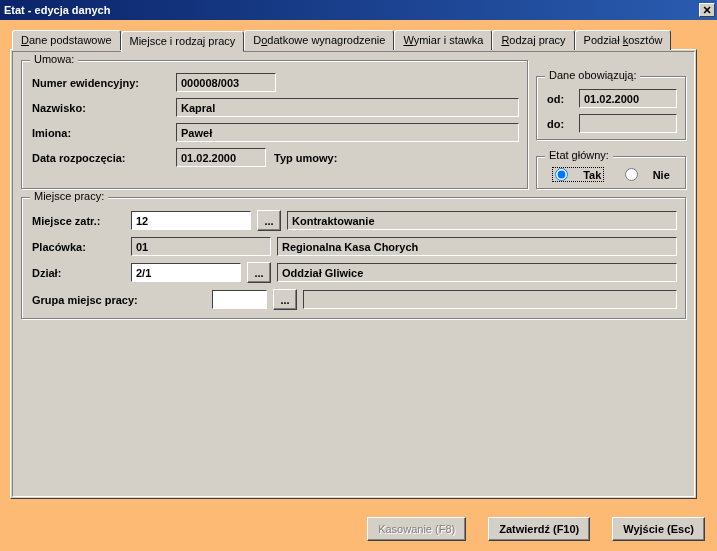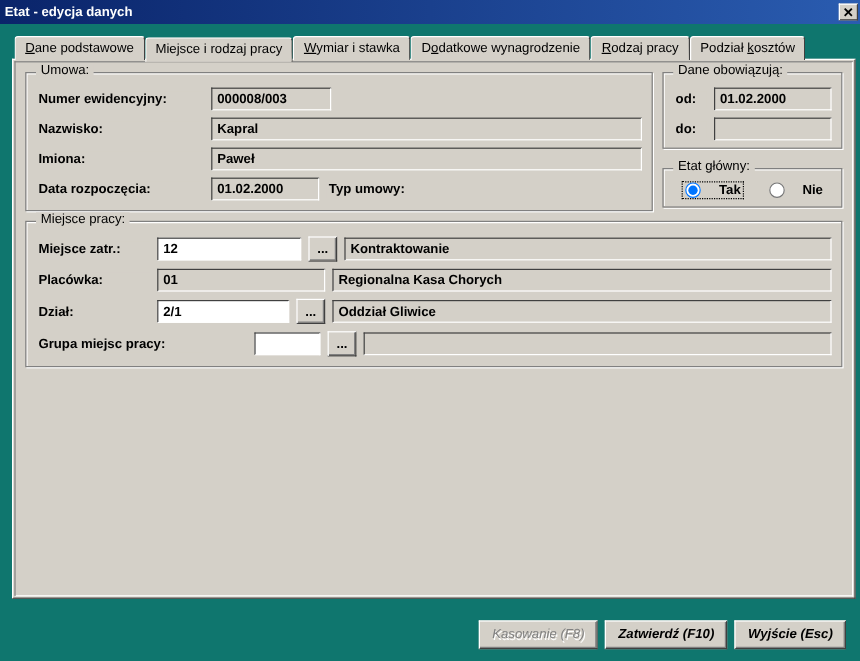--- a/index.html
+++ b/index.html
@@ -1,60 +1,60 @@
 <!DOCTYPE html>
 <html><head>
 <meta charset="utf-8">
 <style>
 * { box-sizing: border-box; margin: 0; padding: 0; font-family: Tahoma, Arial, sans-serif; font-size: 11px; }
 body { background: #d4d0c8; width: 717px; height: 551px; overflow: hidden; }
 .titlebar { background: linear-gradient(to right, #0a246a, #2a5cb0); color: #fff; height: 20px; display: flex; align-items: center; justify-content: space-between; padding: 0 2px 0 4px; font-weight: bold; }
 .titlebar .close { width: 16px; height: 14px; background: #d4d0c8; border: 1px solid #fff; border-right-color: #404040; border-bottom-color: #404040; display: flex; align-items: center; justify-content: center; color: #000; font-family: Arial; font-size: 10px; font-weight: bold; cursor: default; }
-.window-body { padding: 10px 4px 6px 10px; background: #0f766e; height: calc(551px - 20px); position: relative; }
+.window-body { padding: 10px 20px 6px 10px; background: #fdba74; height: calc(551px - 20px); position: relative; }
 .tabs { display: flex; border-bottom: none; margin-bottom: -1px; position: relative; z-index: 2; padding-left: 2px; }
 .tab { padding: 3px 8px; border: 1px solid #808080; border-bottom: none; background: #d4d0c8; border-top-left-radius: 3px; border-top-right-radius: 3px; margin-right: 0; border-left: 1px solid #fff; border-top: 1px solid #fff; border-right: 1px solid #404040; position: relative; cursor: default; }
 .tab.active { background: #d4d0c8; z-index: 3; padding-bottom: 4px; top: 1px; border-bottom: 1px solid #d4d0c8; margin-bottom: -1px; }
 .tab .ul { text-decoration: underline; }
 .tab-panel { border: 1px solid #fff; border-right-color: #404040; border-bottom-color: #404040; padding: 10px; height: 450px; position: relative; background: #d4d0c8; }
 .groupbox { border: 1px solid #808080; box-shadow: inset 1px 1px 0 #fff, 1px 1px 0 #fff; position: relative; padding: 12px 8px 8px 8px; margin-bottom: 8px; }
 .groupbox .legend { position: absolute; top: -8px; left: 8px; background: #d4d0c8; padding: 0 4px; font-weight: normal; }
 .row { display: flex; align-items: center; margin-bottom: 6px; gap: 6px; }
 .lbl { background: #d4d0c8; padding: 1px 2px; font-weight: bold; white-space: nowrap; }
 .field-read { background: #d4d0c8; border: 1px solid #808080; border-top-color: #404040; border-left-color: #404040; border-right-color: #fff; border-bottom-color: #fff; padding: 2px 4px; height: 19px; display: inline-flex; align-items: center; font-weight: bold; }
 .field-edit { background: #fff; border: 1px solid #808080; border-top-color: #404040; border-left-color: #404040; border-right-color: #fff; border-bottom-color: #fff; padding: 2px 4px; height: 19px; display: inline-flex; align-items: center; font-weight: bold; }
 .btn { background: #d4d0c8; border: 1px solid #fff; border-right-color: #404040; border-bottom-color: #404040; box-shadow: inset -1px -1px 0 #808080; padding: 2px 8px; height: 21px; cursor: default; display: inline-flex; align-items: center; justify-content: center; font-weight: normal; }
 .btn.small { width: 24px; padding: 0; font-weight: bold; }
 .btn.disabled { color: #808080; text-shadow: 1px 1px 0 #fff; }
 .top-row { display: flex; gap: 8px; }
 .umowa-box { flex: 1; }
-.side-col { width: 150px; display: flex; flex-direction: column; gap: 8px; }
+.side-col { width: 150px; display: flex; flex-direction: column; gap: 8px; margin-top: 16px; }
 .radio-wrap { display: inline-flex; align-items: center; gap: 15px; }
 .radio-wrap input { margin: 0; }
 .radio-wrap.sel { border: 1px dotted #000; padding: 0 2px; }
-.bottom-buttons { position: absolute; bottom: 10px; right: 12px; display: flex; gap: 6px; font-style: italic; }
+.bottom-buttons { position: absolute; bottom: 10px; right: 12px; display: flex; gap: 22px; }
 .bottom-buttons .btn { padding: 3px 10px; height: 24px; }
 .inner-border { position: absolute; left: 1px; right: 1px; top: 1px; bottom: 1px; border: 1px solid #808080; border-top-color: #808080; border-left-color: #808080; border-right-color: #fff; border-bottom-color: #fff; pointer-events: none; }
 </style>
 </head>
 <body>
 
 <div class="titlebar">
   <span>Etat - edycja danych</span>
   <div class="close">
       <span>✕</span>
     </div>
 </div>
 
 <div class="window-body">
 
   <div class="tabs">
     <div class="tab"><span><span class="ul">D</span>ane podstawowe</span></div>
     <div class="tab active"><span>Miejsce i rodzaj pracy</span></div>
+    <div class="tab"><span>D<span class="ul">o</span>datkowe wynagrodzenie</span></div>
     <div class="tab"><span><span class="ul">W</span>ymiar i stawka</span></div>
-    <div class="tab"><span>D<span class="ul">o</span>datkowe wynagrodzenie</span></div>
     <div class="tab"><span><span class="ul">R</span>odzaj pracy</span></div>
     <div class="tab"><span>Podział <span class="ul">k</span>osztów</span></div>
   </div>
 
   <div class="tab-panel">
     <div class="inner-border"></div>
 
     <div class="top-row">
       <div class="groupbox umowa-box">
         <div class="legend">Umowa:</div>

